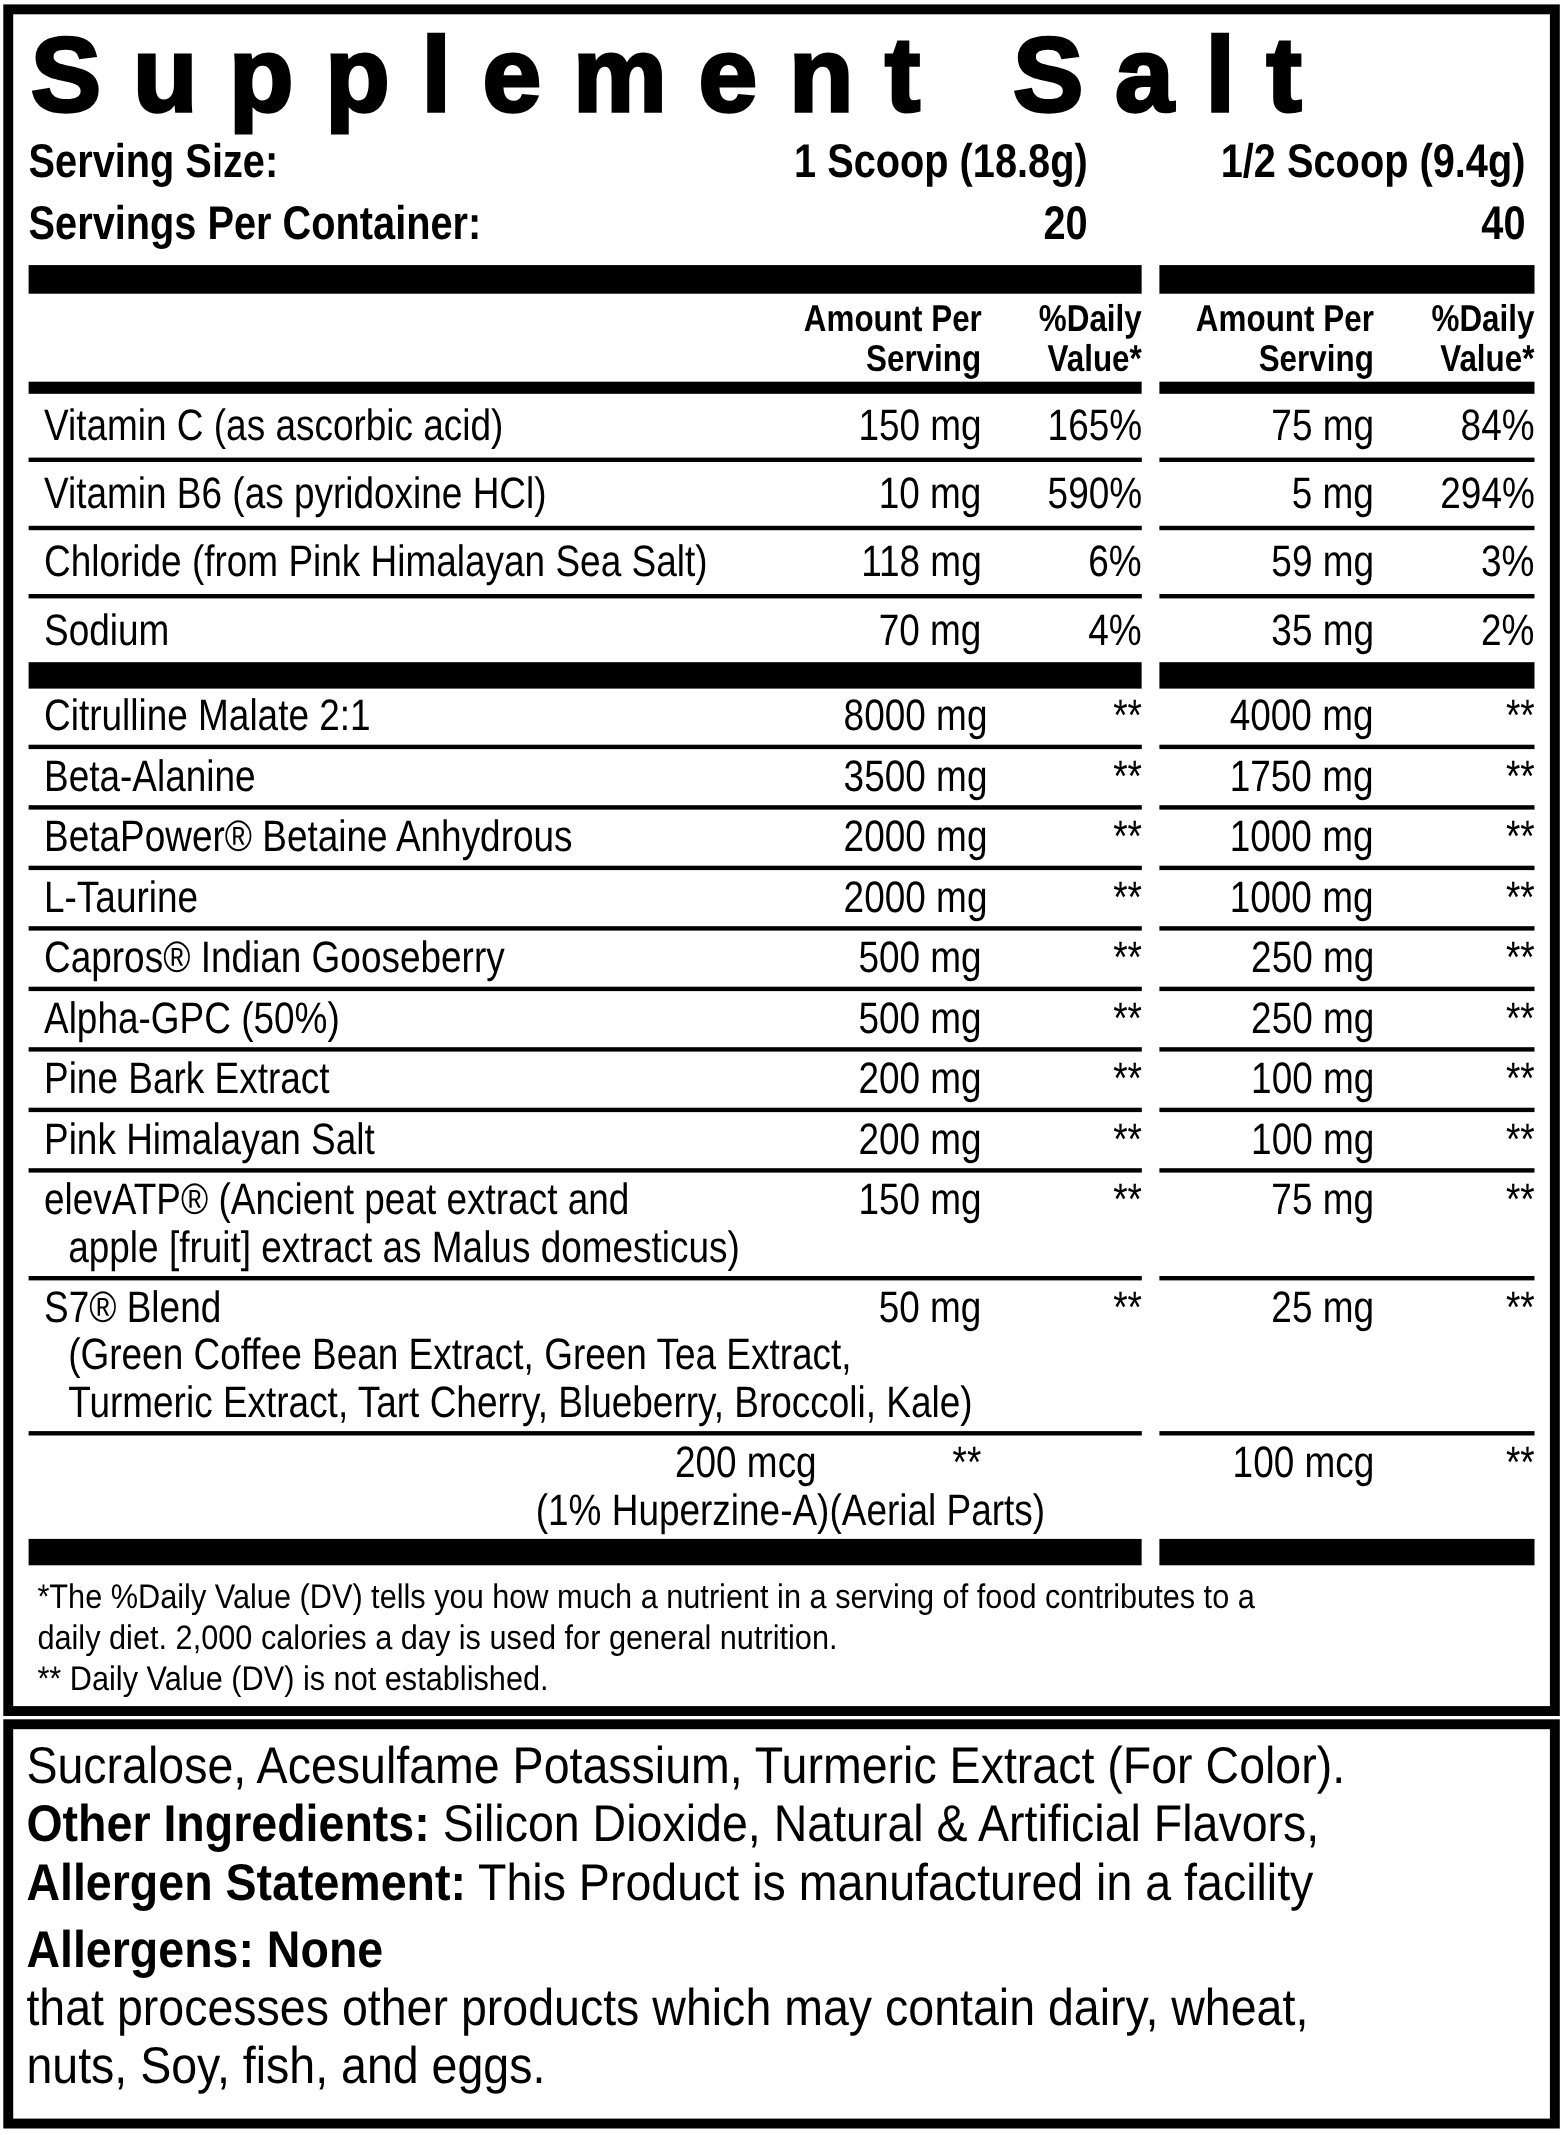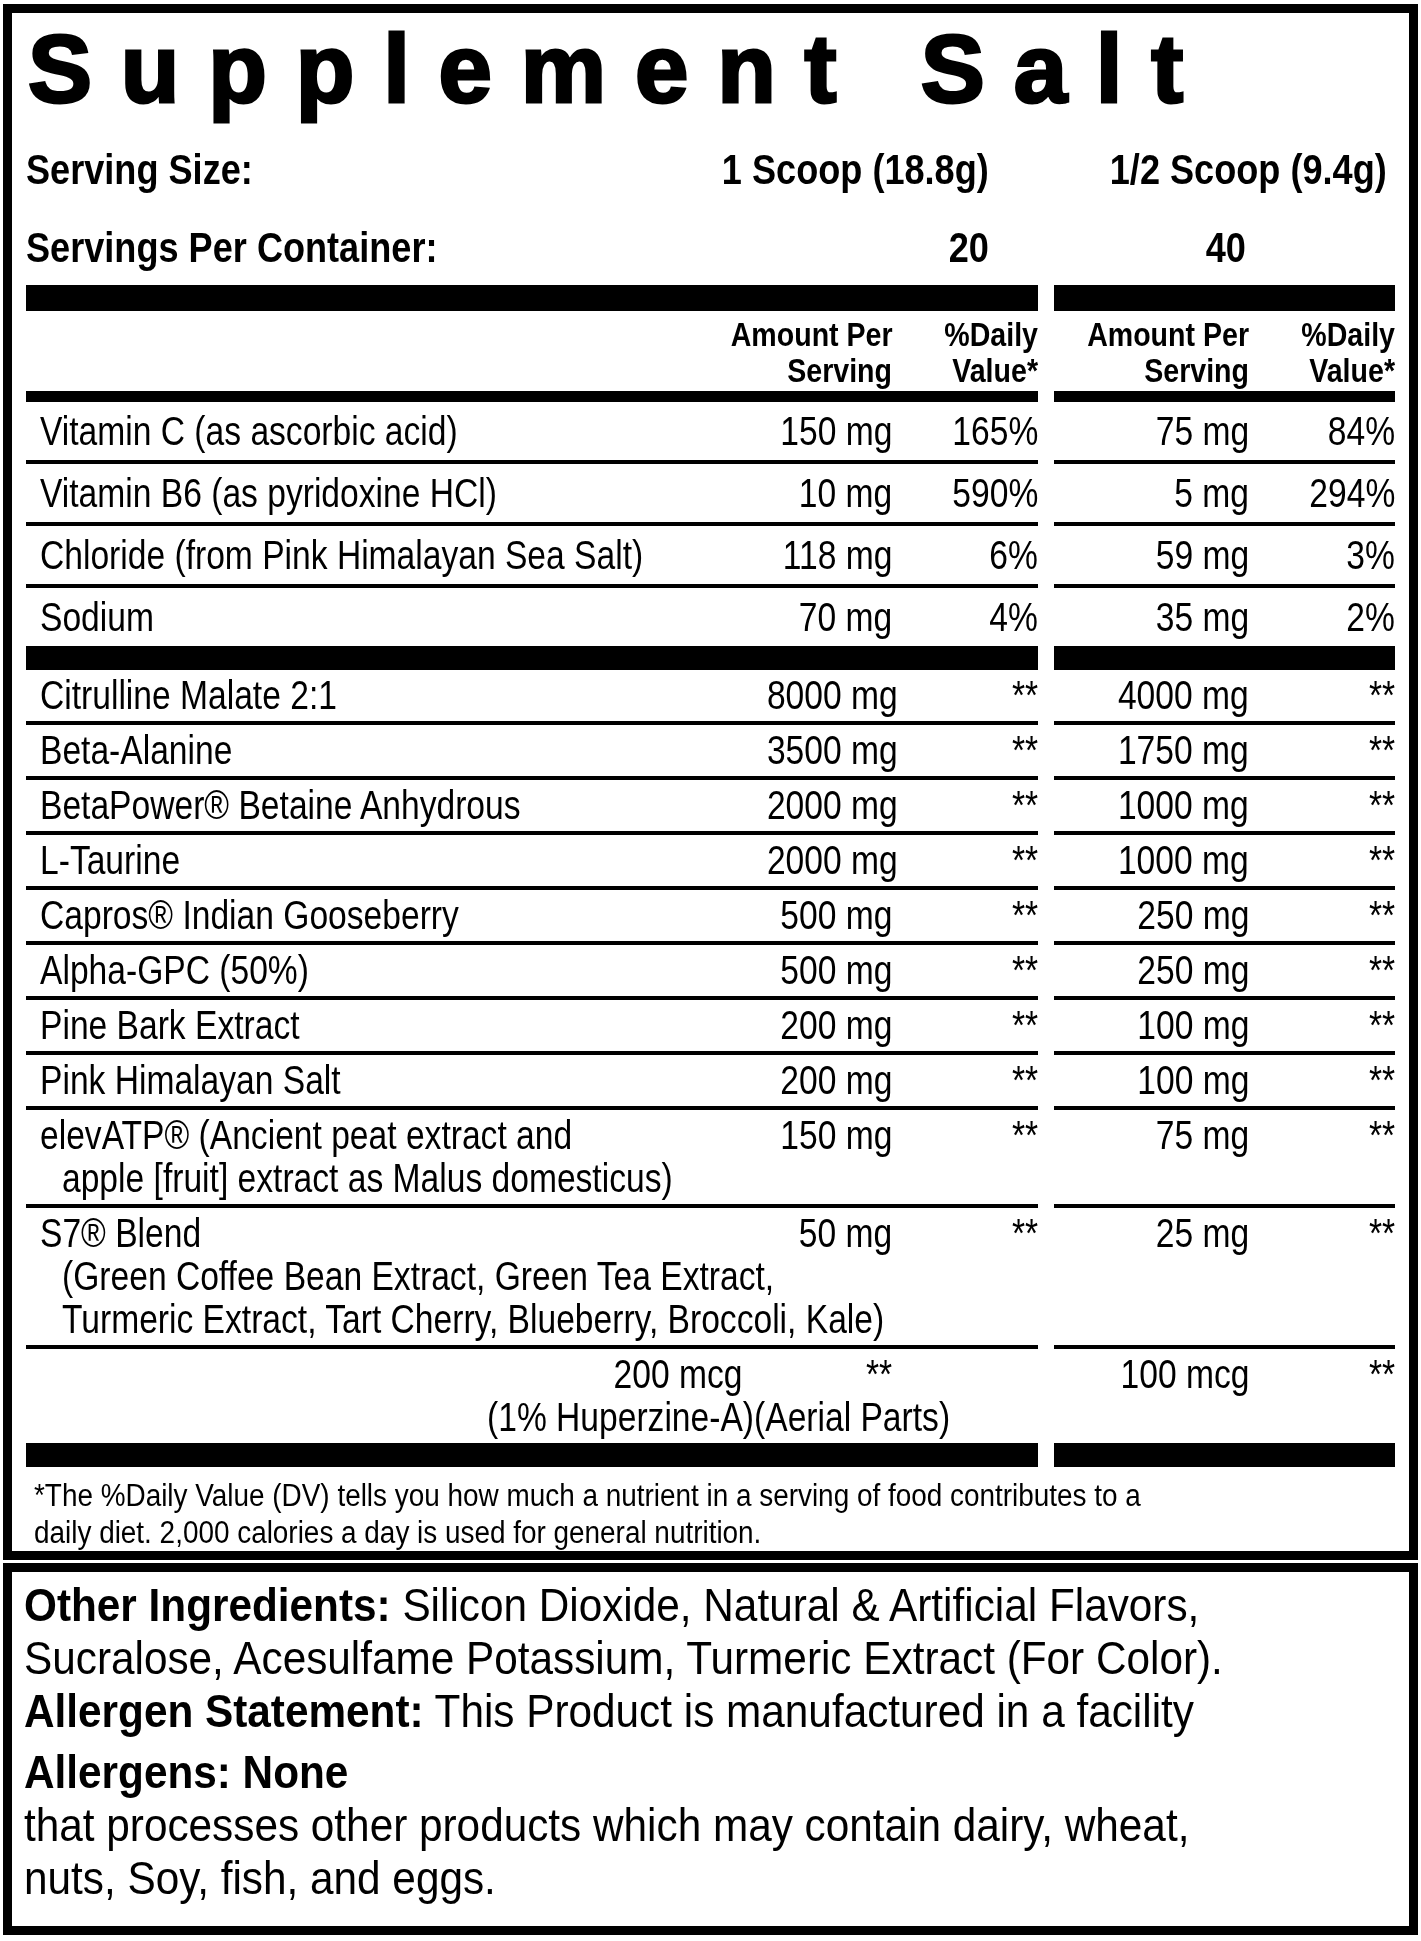--- a/index.html
+++ b/index.html
@@ -12,21 +12,21 @@
   
   .cx{display:inline-block;white-space:nowrap;transform:scaleX(.84);transform-origin:0 50%;}
   .cxr{display:inline-block;white-space:nowrap;transform:scaleX(.84);transform-origin:100% 50%;}
   .cx2{display:inline-block;white-space:nowrap;transform:scaleX(.9);transform-origin:0 50%;}
 
   .title{font-size:96px;line-height:100px;font-weight:700;letter-spacing:.30em;
          -webkit-text-stroke:3px #000;white-space:nowrap;margin:6px 0 0 2px;}
 
   .srow{display:grid;grid-template-columns:auto 1fr 338px;font-size:43px;line-height:56px;font-weight:700;align-items:baseline;gap:40px;}
   .srow .v1{text-align:right;padding-right:28px;}
-  .srow .v2{text-align:center;padding-right:8px;margin-top:22px;}
+  .srow .v2{text-align:right;padding-right:8px;}
 
   .bar{display:flex;}
   .bar .bl{width:1012px;background:#000;}
   .bar .gut{width:16px;background:#fff;}
   .bar .br{flex:1;background:#000;}
   .h26{height:26px;margin-top:10px;}
   .h11{height:11px;}
   .h24{height:24px;}
 
   .hdr{display:flex;align-items:flex-end;padding:5px 0 3px 0;font-size:34px;line-height:36px;font-weight:700;}
@@ -330,21 +330,21 @@
 
     <div class="footnotes" id="footnotes">
         <div><span class="cx2">*The %Daily Value (DV) tells you how much a nutrient in a serving of food contributes to a</span></div>
         <div><span class="cx2">daily diet. 2,000 calories a day is used for general nutrition.</span></div>
         <div><span class="cx2">** Daily Value (DV) is not established.</span></div>
       </div>
 
   </section>
 
   <section class="panel other">
+    <p class="op"><span class="cx2">Sucralose, Acesulfame Potassium, Turmeric Extract (For Color).</span></p>
     <p class="op"><span class="cx2"><span class="b">Other Ingredients:</span><span> Silicon Dioxide, Natural &amp; Artificial Flavors,</span></span></p>
-    <p class="op"><span class="cx2">Sucralose, Acesulfame Potassium, Turmeric Extract (For Color).</span></p>
     <p class="op"><span class="cx2"><span class="b">Allergen Statement:</span><span> This Product is manufactured in a facility</span></span></p>
     <p class="op mt"><span class="cx2"><span class="b">Allergens:</span><span class="b"> None</span></span></p>
     <p class="op"><span class="cx2">that processes other products which may contain dairy, wheat,</span></p>
     <p class="op"><span class="cx2">nuts, Soy, fish, and eggs.</span></p>
   </section>
 
 </div>
 
 </body></html>

